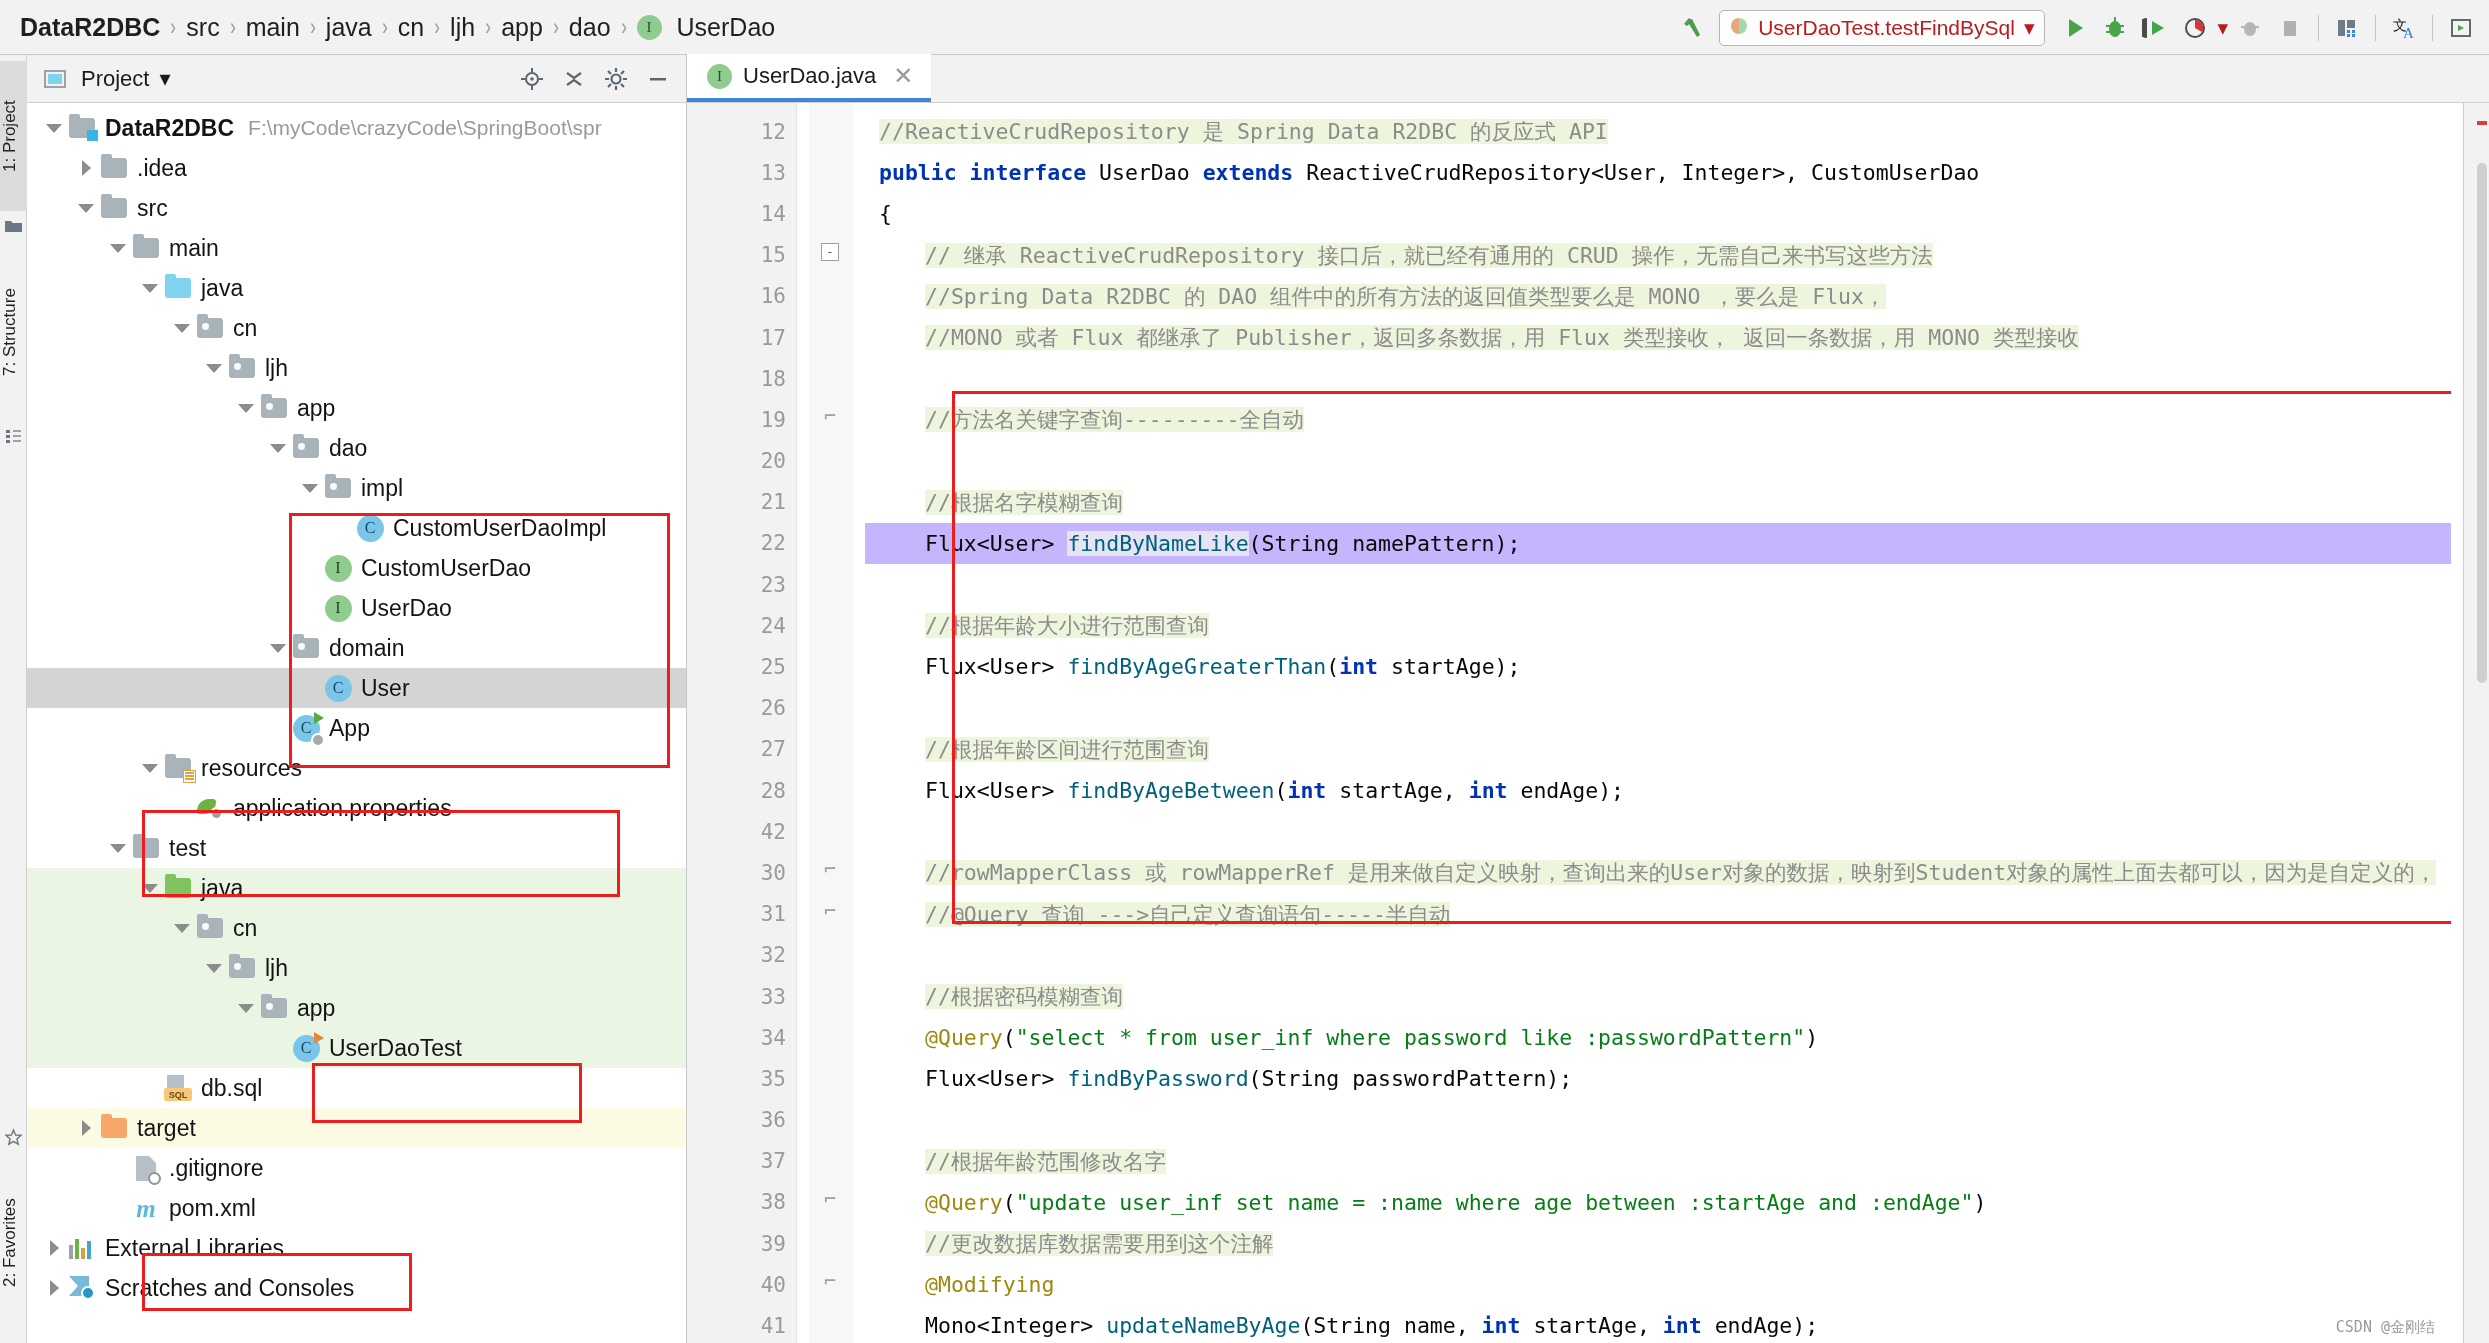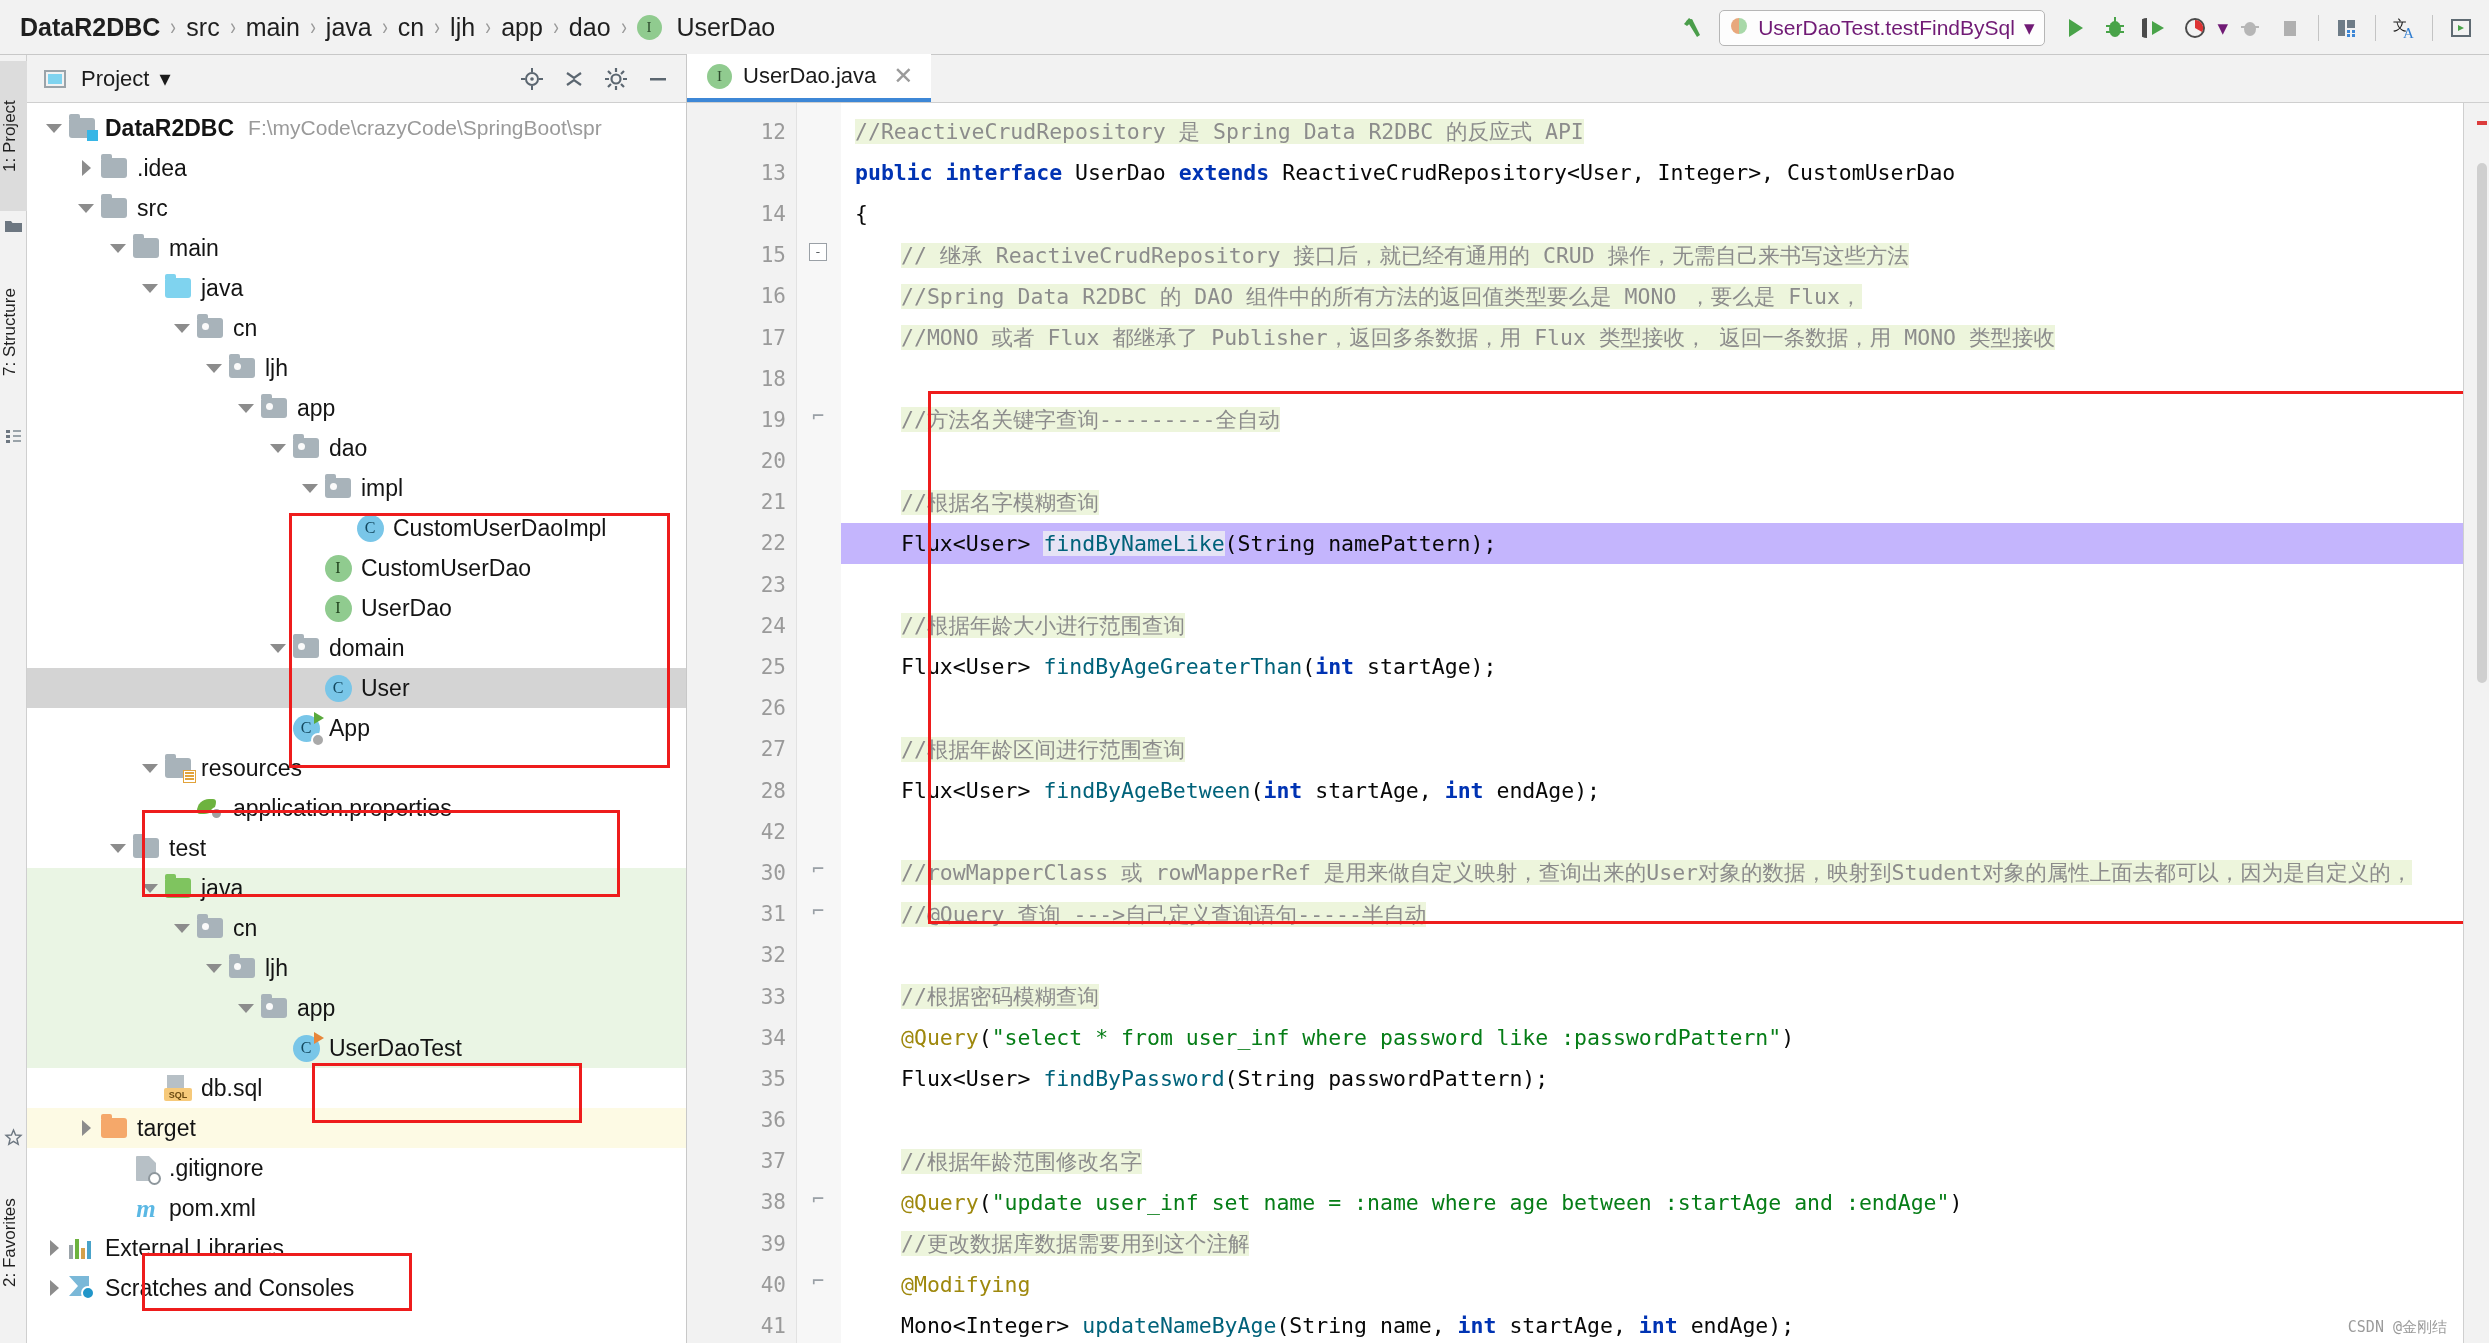--- a/index.html
+++ b/index.html
@@ -50,21 +50,21 @@
     width: 36px; height: 36px;
     display: flex; align-items: center; justify-content: center;
     border-radius: 3px;
   }
   .run-config {
     display: flex; align-items: center; gap: 9px;
     height: 36px; padding: 0 10px 0 9px;
     border: 1px solid #b6b6b6; border-radius: 5px;
     background: #fdfdfd; margin: 0 8px 0 4px;
   }
-  .run-config-label { font-size: 21px; color: #701a75; white-space: nowrap; }
+  .run-config-label { font-size: 21px; color: #b91c1c; white-space: nowrap; }
   .tb-sep { width: 1px; height: 26px; background: #c4c4c4; margin: 0 6px; }
 
   
   .main { flex: 1; display: flex; min-height: 0; position: relative; }
 
   
   .vstrip {
     width: 27px; background: #f2f2f2;
     border-right: 1px solid #cfcfcf;
     position: relative; flex: 0 0 27px;
@@ -250,21 +250,21 @@
     border-bottom: 1px solid #cfcfcf; display:flex; align-items:flex-end;
   }
   .etab {
     height: 48px; display:flex; align-items:center; gap:11px;
     padding: 0 18px 0 20px; background:#ffffff;
     border-bottom: 4px solid #3d87d6;
     font-size: 22px; color:#1a1a1a;
   }
   .etab-x { color:#9b9b9b; font-size: 24px; margin-left: 6px; }
 
-  .code-wrap { flex:1; display:flex; min-height:0; position:relative; overflow:hidden; }
+  .code-wrap { flex:1; display:flex; min-height:0; position:relative; overflow:hidden;gap:12px; }
   .gutter {
     width: 110px; flex:0 0 110px; background:#f2f2f2;
     border-right: 1px solid #e2e2e2; position:relative;
   }
   .gutter-nums { padding-top: 8px; }
   .gline {
     height: 41.2px; display:flex; align-items:center; justify-content:flex-end;
     padding-right: 10px; font-size: 21px; color:#9a9a9a;
     font-family: "DejaVu Sans Mono", monospace;
     position: relative;

